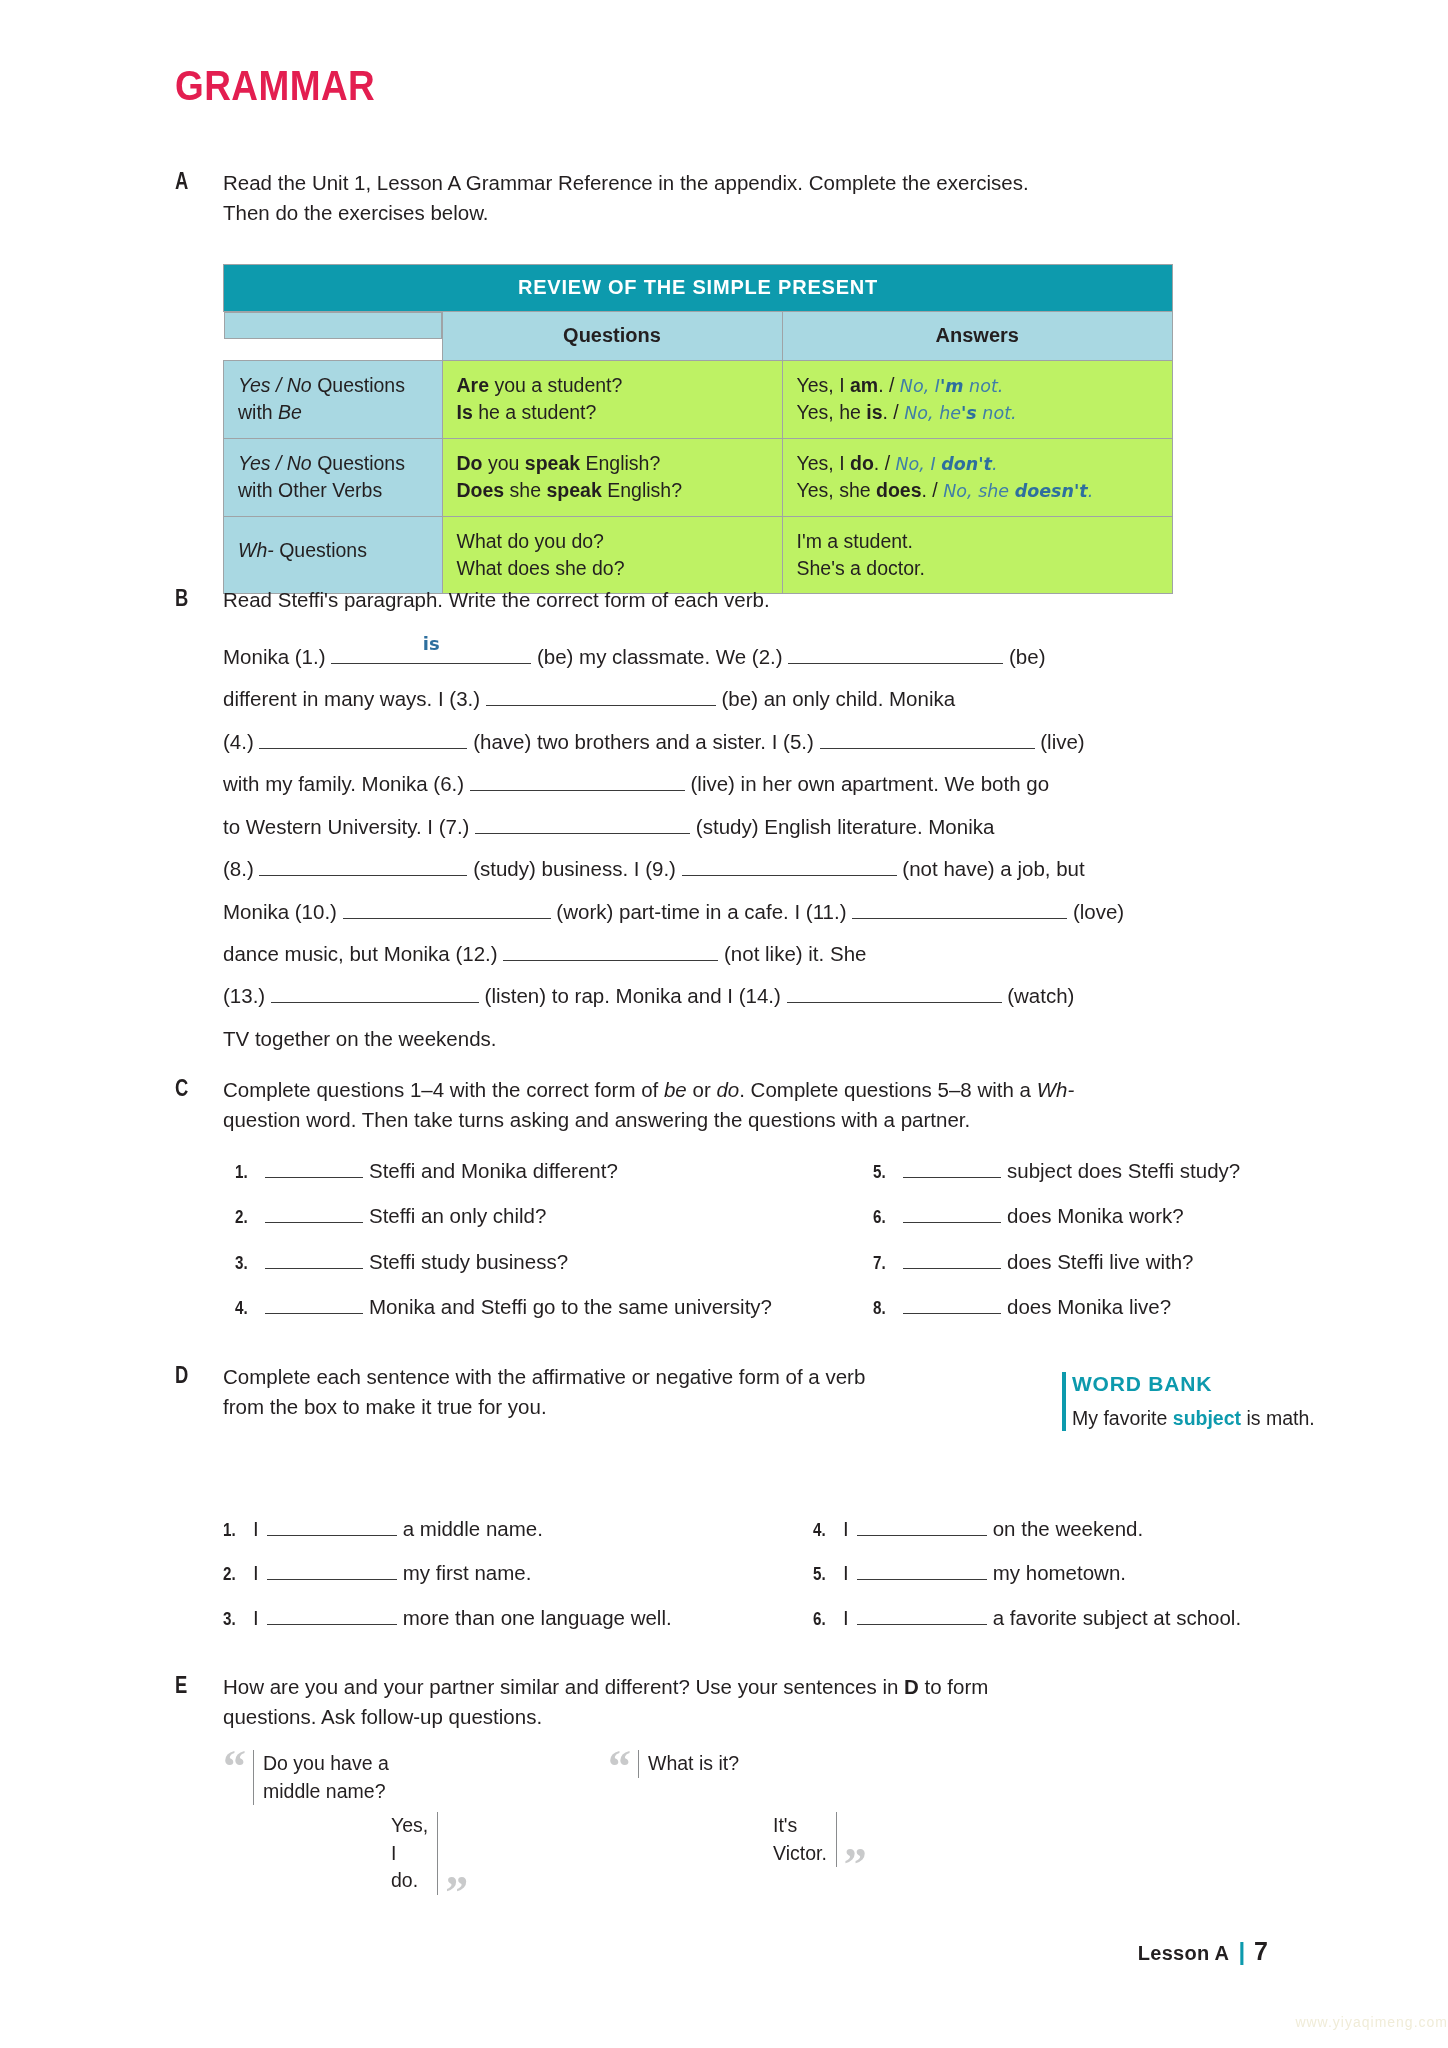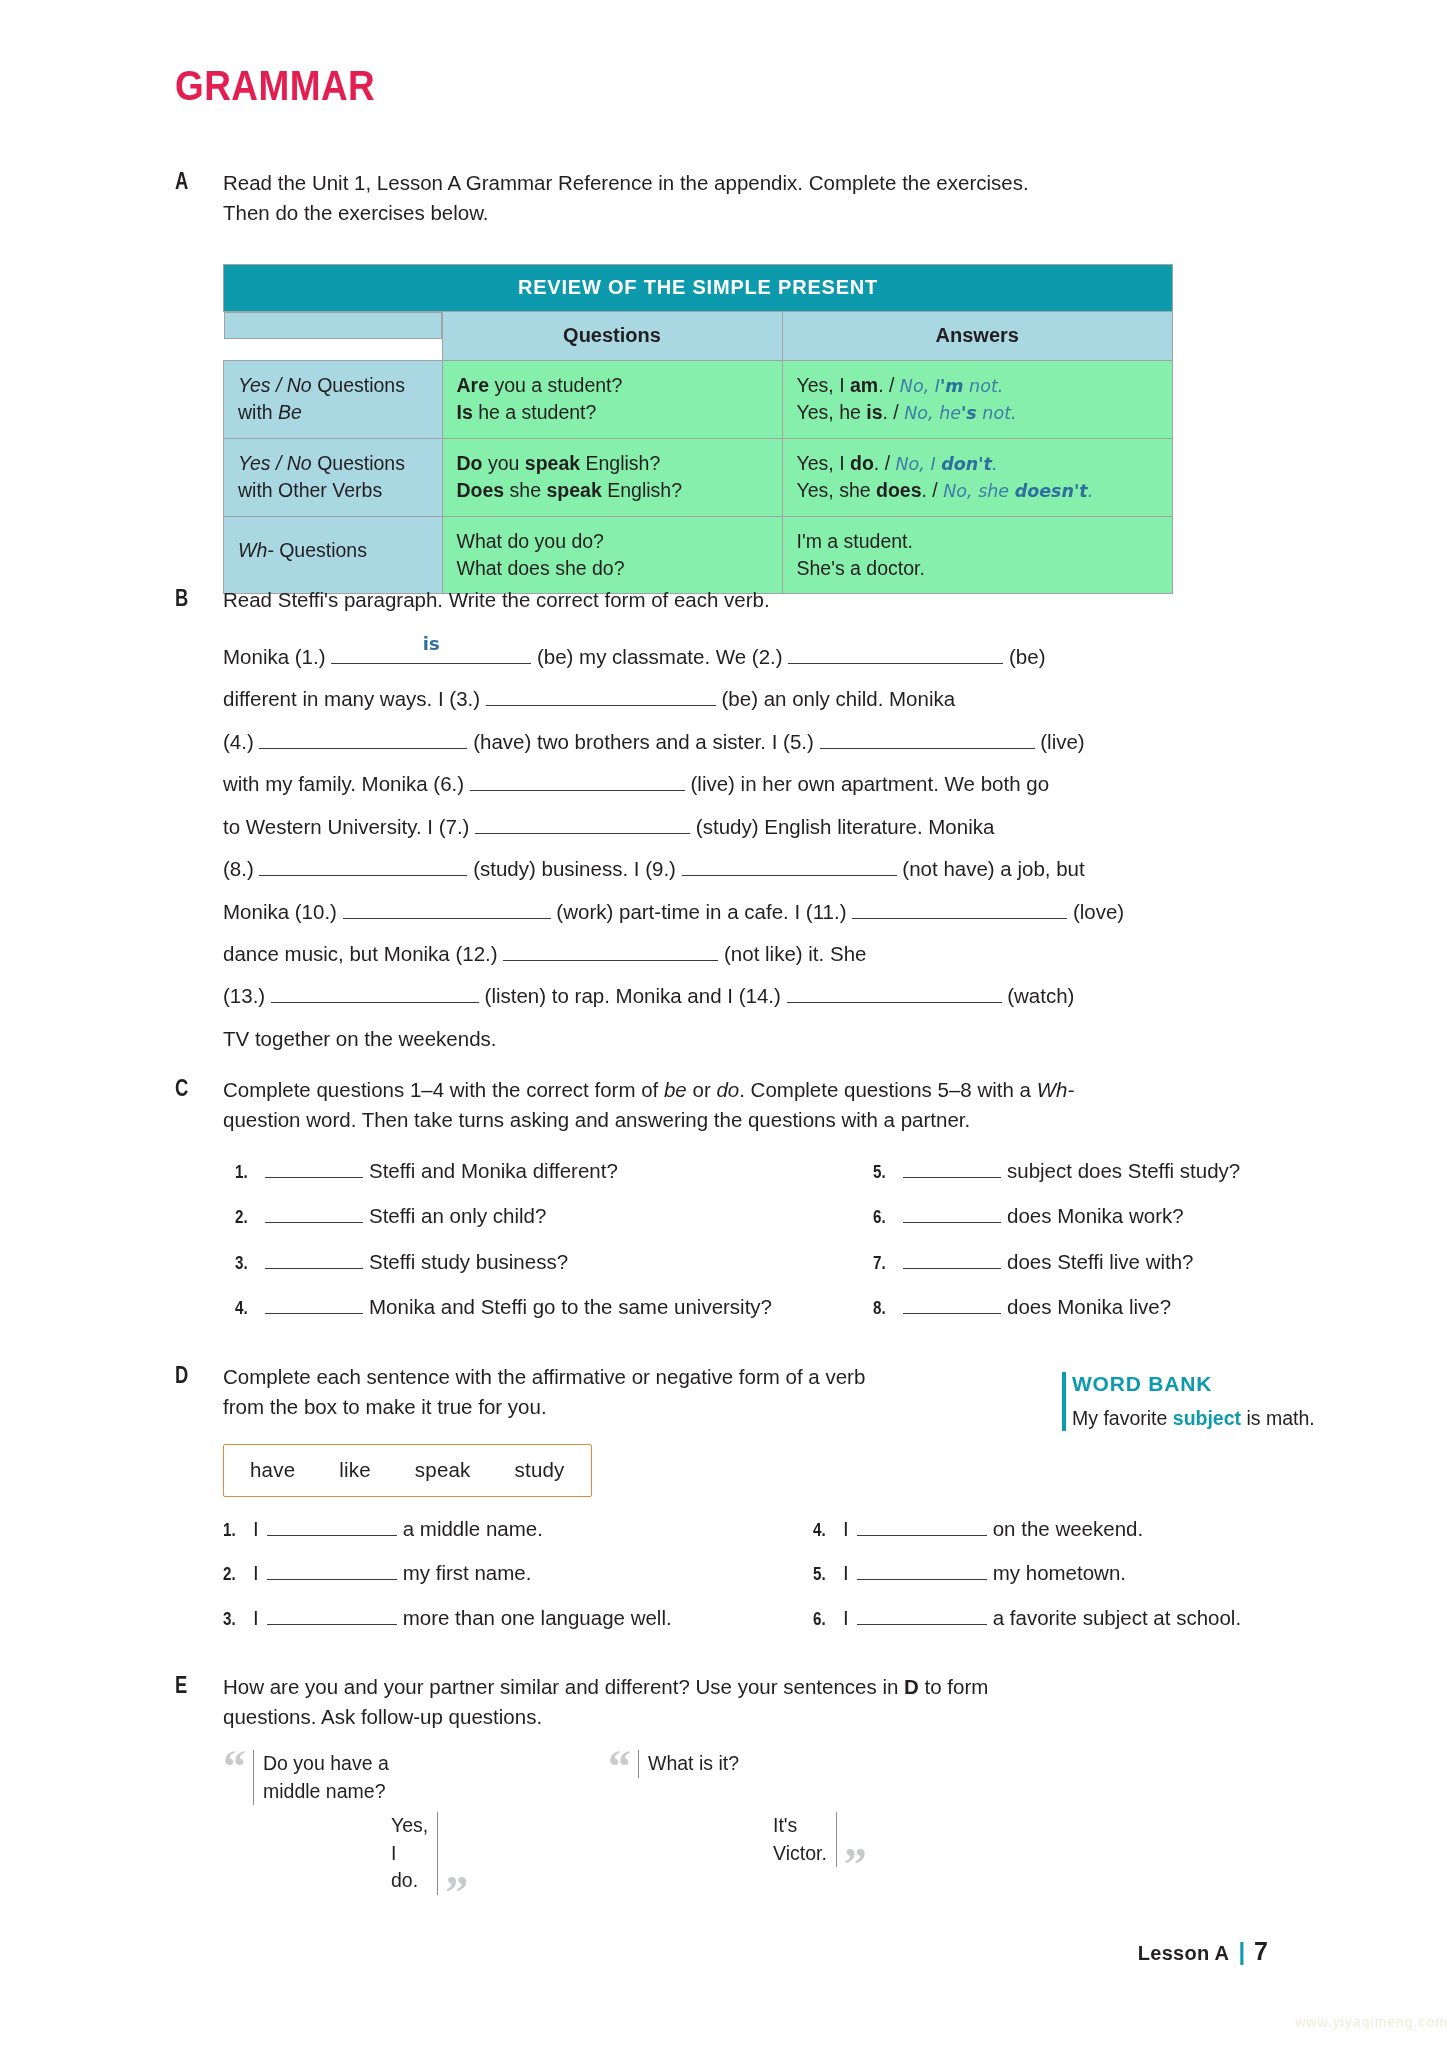--- a/index.html
+++ b/index.html
@@ -62,21 +62,21 @@
   }
   .gt-sub.blank { background: #a9d8e2; }
   .gt-label {
     background: #a9d8e2; font-weight: normal;
     padding: 11px 0 12px 14px !important;
     line-height: 1.38; vertical-align: top;
     width: 218px;
   }
   .gt-label i { font-style: italic; }
   .gt-cell {
-    background: #86efac;
+    background: #bef264;
     padding: 11px 0 12px 14px !important;
     line-height: 1.38; vertical-align: top;
   }
   .gt-cell b { font-weight: bold; }
   .neg {
     color: #3f7da8;
     font-family: "DejaVu Sans", sans-serif;
     font-style: italic;
     font-size: 17.5px;
   }
@@ -362,25 +362,20 @@
       </div>
     </div>
   </div>
 
   <div class="ex" style="left:175px; top:1362px; width:820px;">
     <div class="ex-letter">D</div>
     <div class="ex-body">
       <div class="ex-instr">Complete each sentence with the affirmative or negative form of a verb</div>
       <div class="ex-instr">from the box to make it true for you.</div>
 
-      <div style="margin-top:22px;">
-        <div class="verbbox">
-          <span>have</span><span>like</span><span>speak</span><span>study</span>
-        </div>
-      </div>
     </div>
   </div>
 
   <div class="wordbank">
     <div class="wb-title">WORD BANK</div>
     <div class="wb-text"><span>My favorite </span><b>subject</b><span> is math.</span></div>
   </div>
 
   <div style="position:absolute; left:223px; top:1515px; width:1160px; height:120px;">
     <div class="qcol" style="left:0px; width:560px;">

